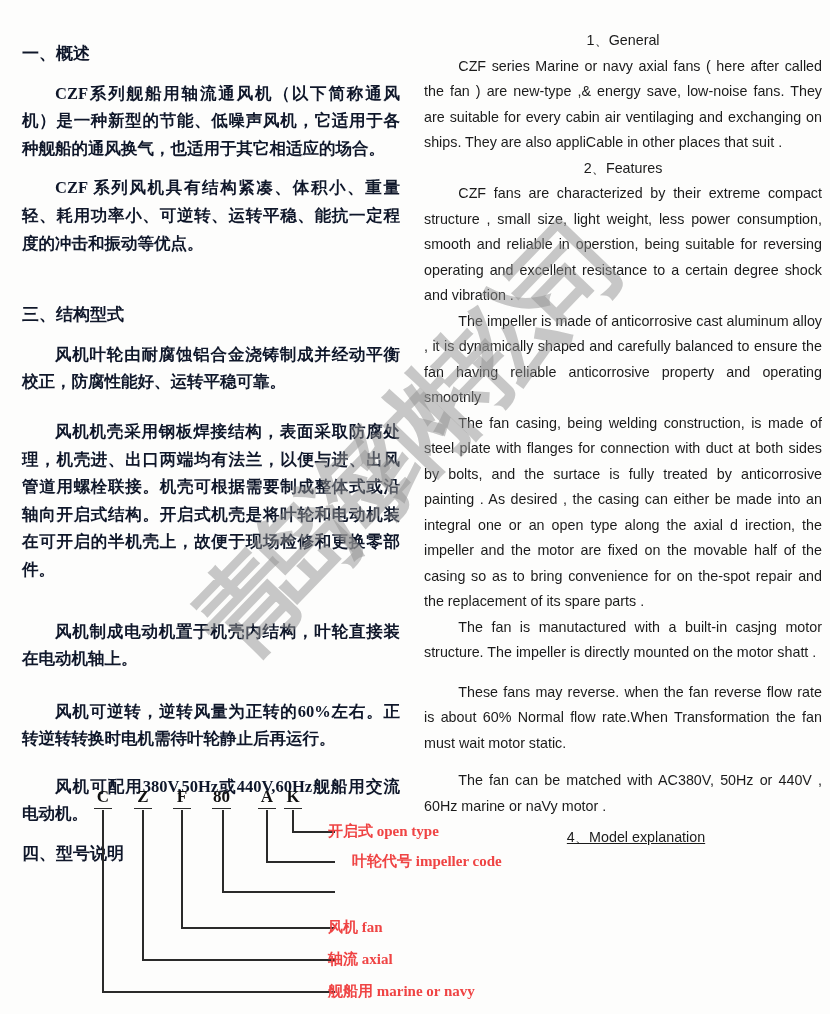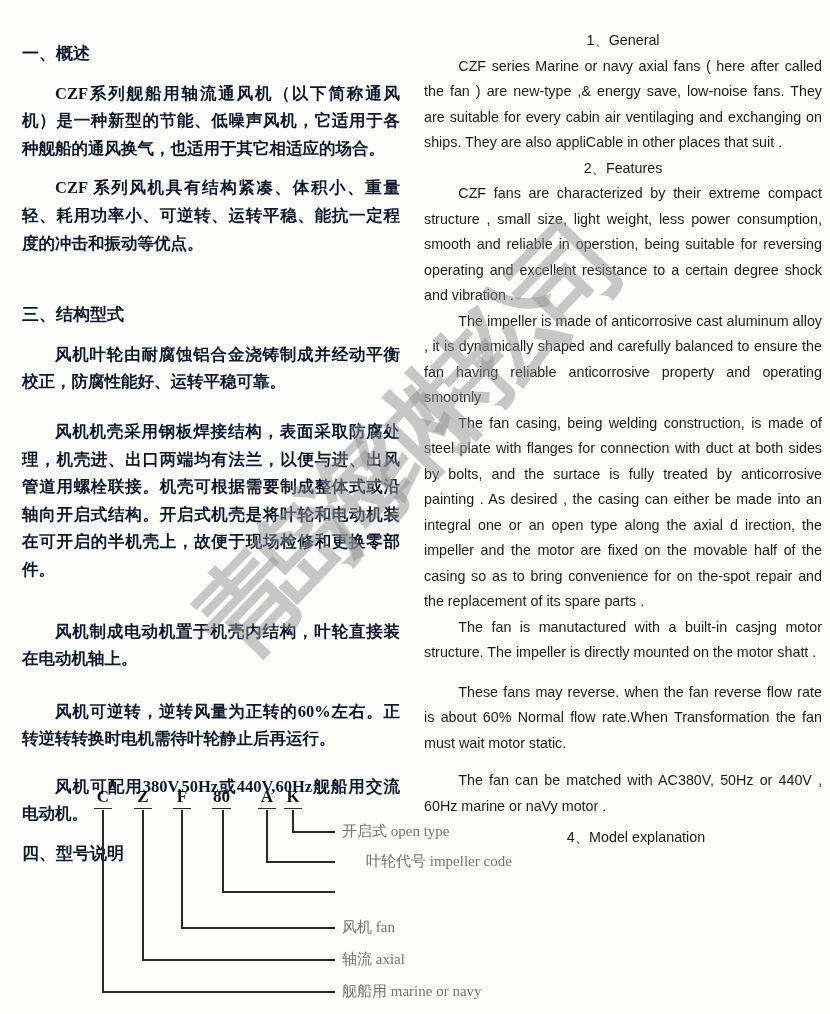--- a/index.html
+++ b/index.html
@@ -57,21 +57,21 @@
 
   .mt6  { margin-top:6px; }
   .mt12 { margin-top:12px; }
   .mt14 { margin-top:14px; }
   .mt18 { margin-top:18px; }
   .mt20 { margin-top:20px; }
   .mt22 { margin-top:22px; }
   .mt25 { margin-top:25px; }
   .mt34 { margin-top:34px; }
   .mt44 { margin-top:44px; }
-  .ml26 { margin-left:26px; }
+  .ml26 { margin-left:26px;text-decoration:underline; }
 
   
   .diagram { position:absolute; left:0; top:782px; width:830px; height:232px; z-index:1; }
 
   .dletter {
     position:absolute; top:4px;
     font-family:"Liberation Serif", serif;
     font-size:17px; font-weight:600; color:#111;
     line-height:22px;
     border-bottom:1.6px solid #2a2a2a;
@@ -96,23 +96,23 @@
 
   .hline { position:absolute; height:1.6px; background:#2a2a2a; }
   .hl-k  { left:292px; top:49px;  width:43px;  }
   .hl-a  { left:266px; top:79px;  width:69px;  }
   .hl-80 { left:222px; top:109px; width:113px; }
   .hl-f  { left:181px; top:145px; width:154px; }
   .hl-z  { left:142px; top:177px; width:193px; }
   .hl-c  { left:102px; top:209px; width:233px; }
 
   .dlabel {
-    position:absolute; left:342px;
+    position:absolute; left:328px;
     font-family:"Liberation Serif", serif;
-    font-size:15px; font-weight:400; color:#737373;
+    font-size:15px; font-weight:700; color:#ef4444;
     white-space:nowrap; line-height:20px;
   }
   .lb0 { top:39px;  }
   .lb1 { top:69px;padding-left:24px;  }
   .lb2 { top:99px;  }
   .lb3 { top:135px; }
   .lb4 { top:167px; }
   .lb5 { top:199px; }
 </style>
 </head>

